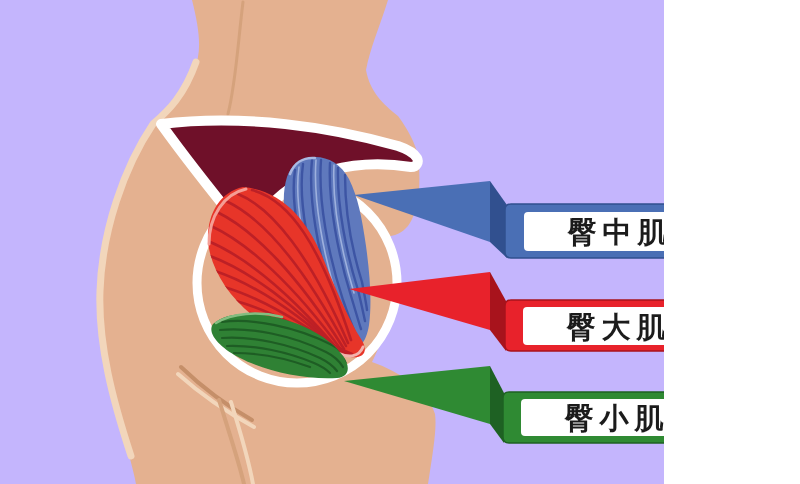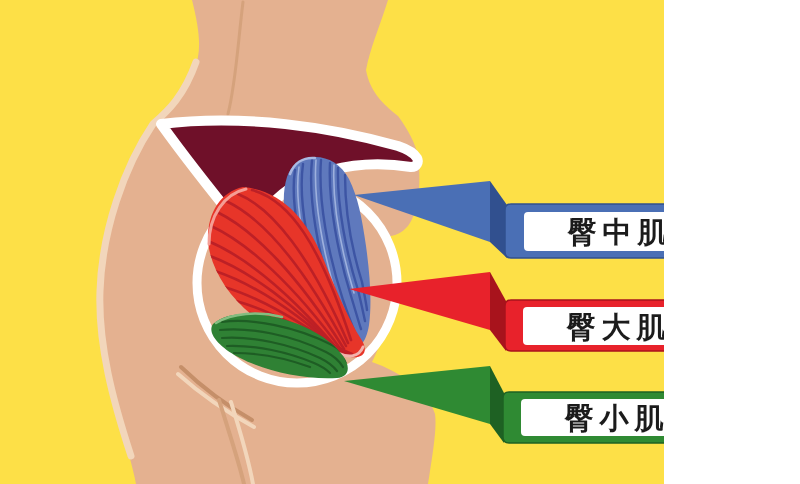--- a/index.html
+++ b/index.html
@@ -1,16 +1,16 @@
 <!DOCTYPE html>
 <html><head>
 <meta charset="utf-8">
 <style>
   html,body{margin:0;padding:0;background:#ffffff;}
-  .stage{position:relative;width:664px;height:484px;background:#fde047;overflow:hidden;}
+  .stage{position:relative;width:664px;height:484px;background:#c4b5fd;overflow:hidden;}
   svg{display:block;}
   .label{font:bold 29px "Liberation Sans","DejaVu Sans",sans-serif;fill:#1b1b1b;letter-spacing:6px;}
   .striation{fill:none;stroke-linecap:round;}
 </style>
 </head>
 <body>
 
 <div class="stage">
 <svg width="800" height="484" viewBox="0 0 800 484">
 

